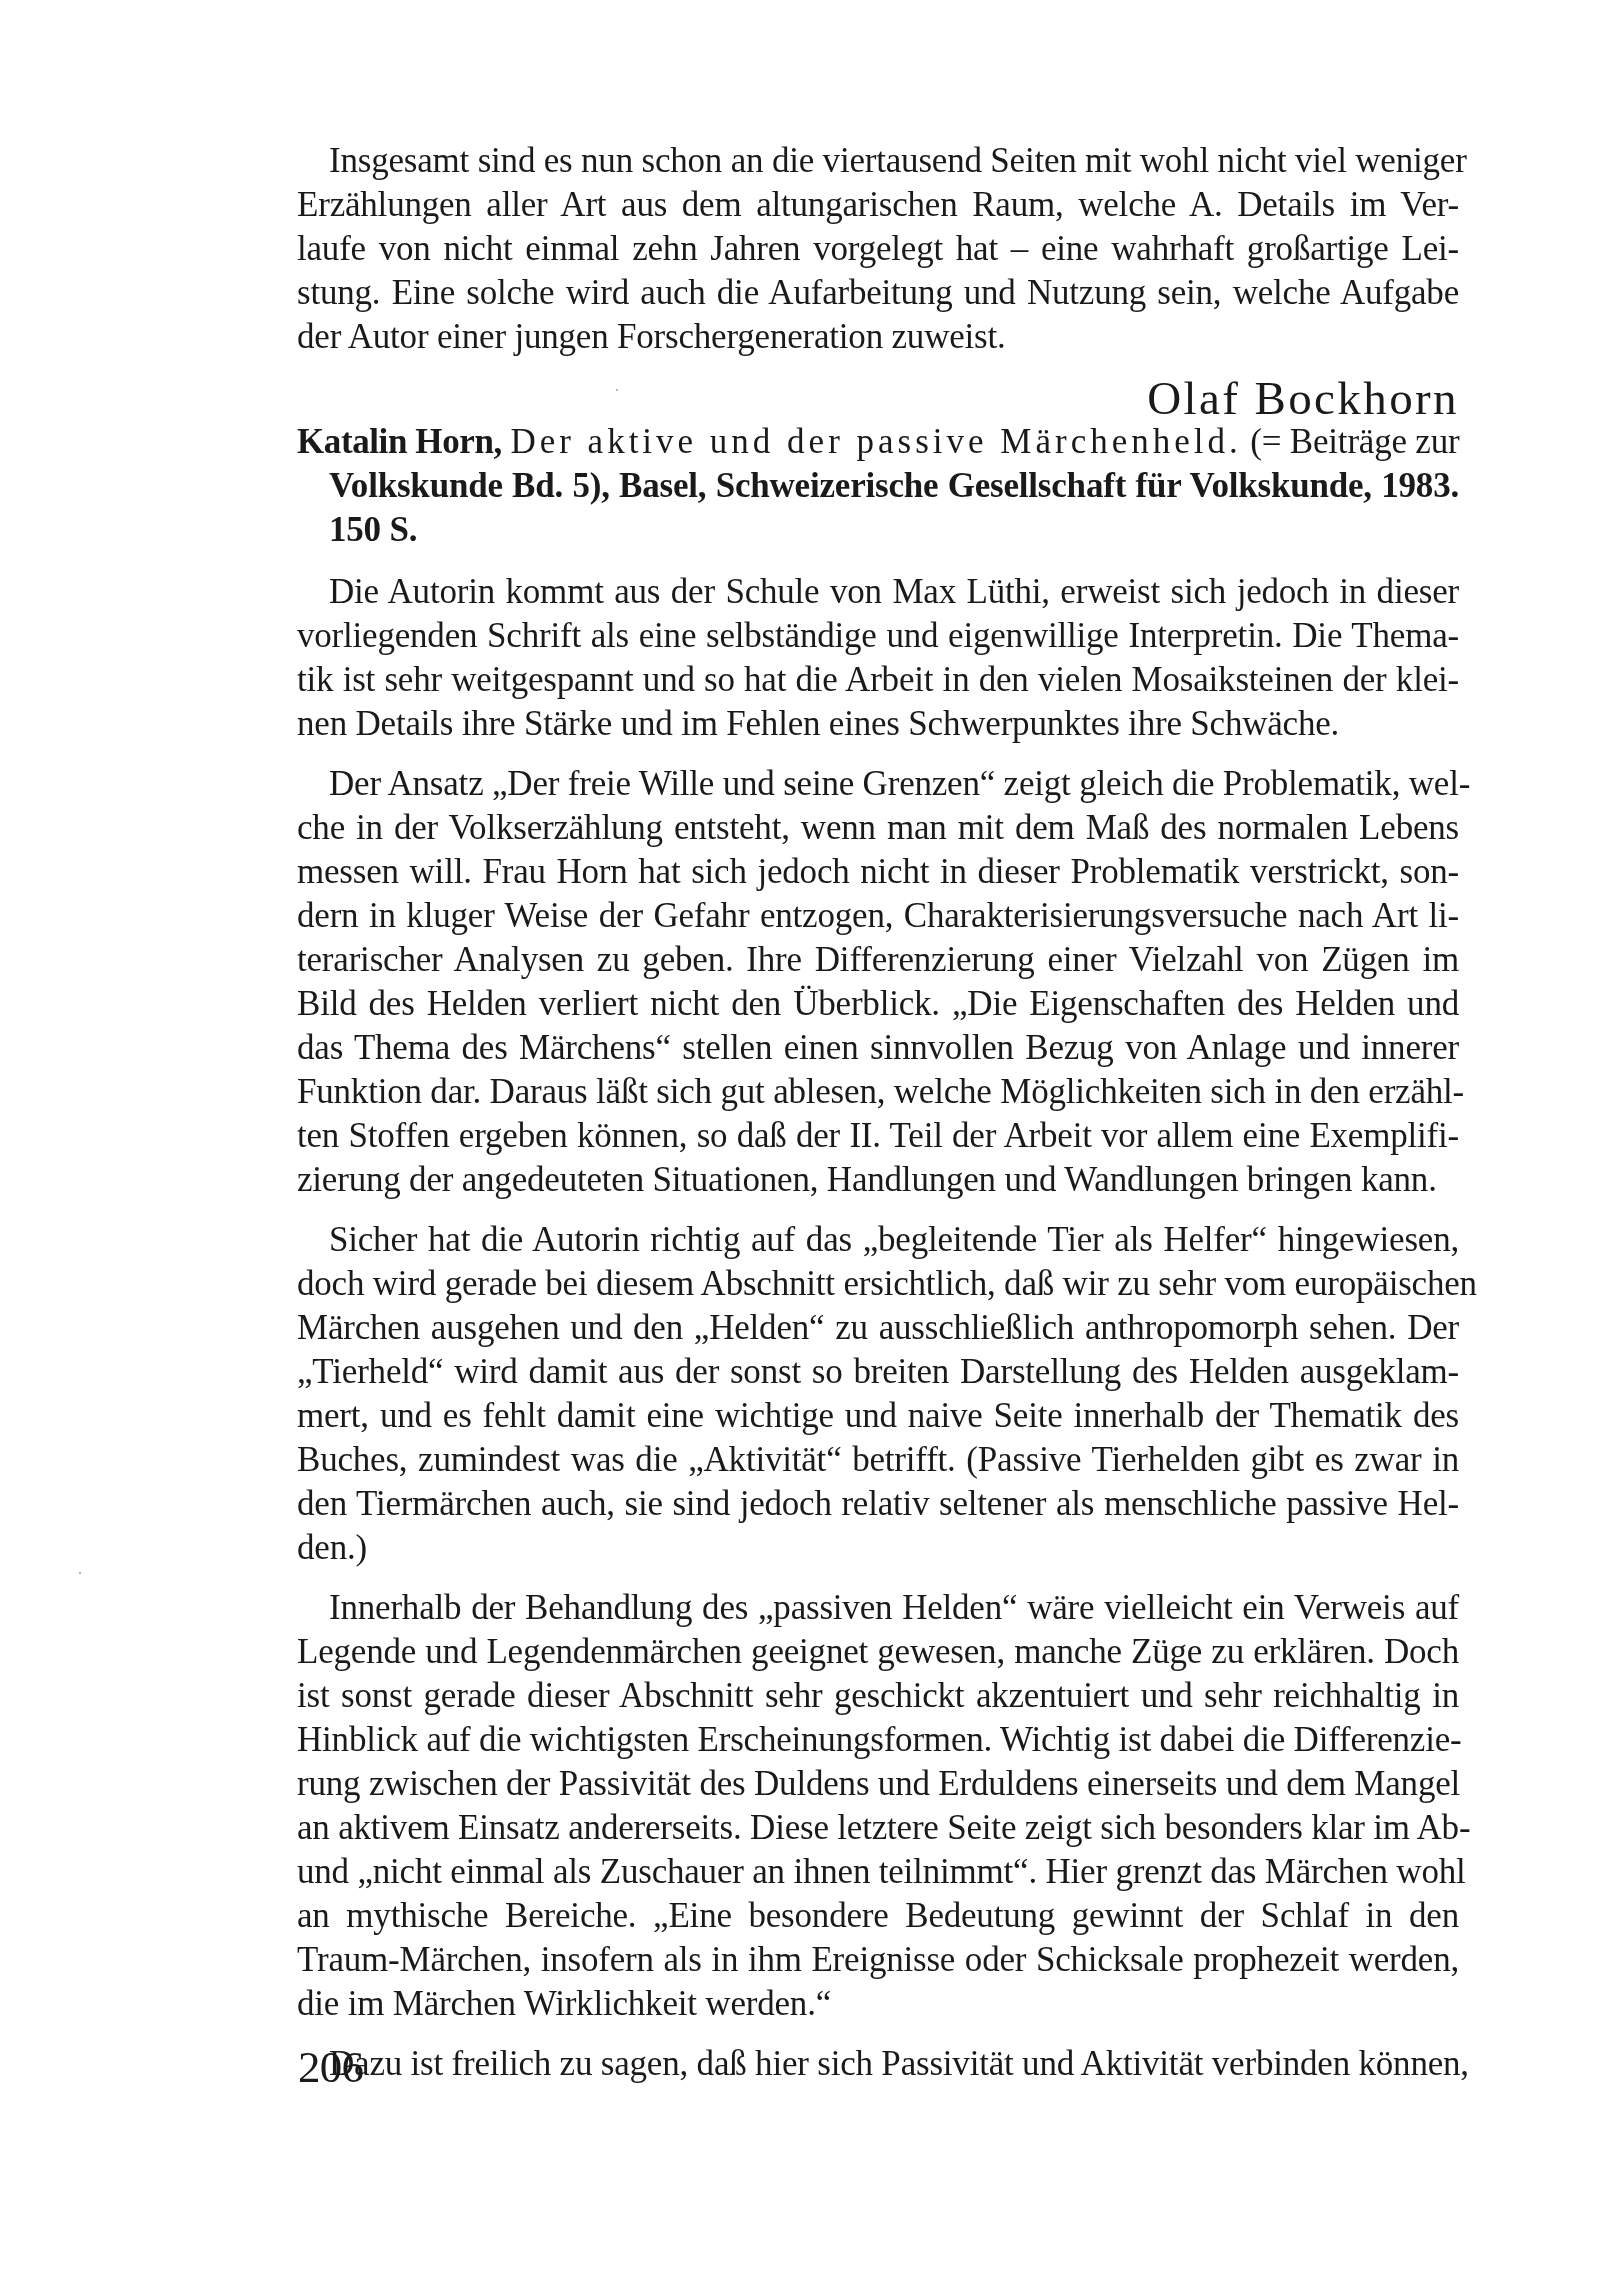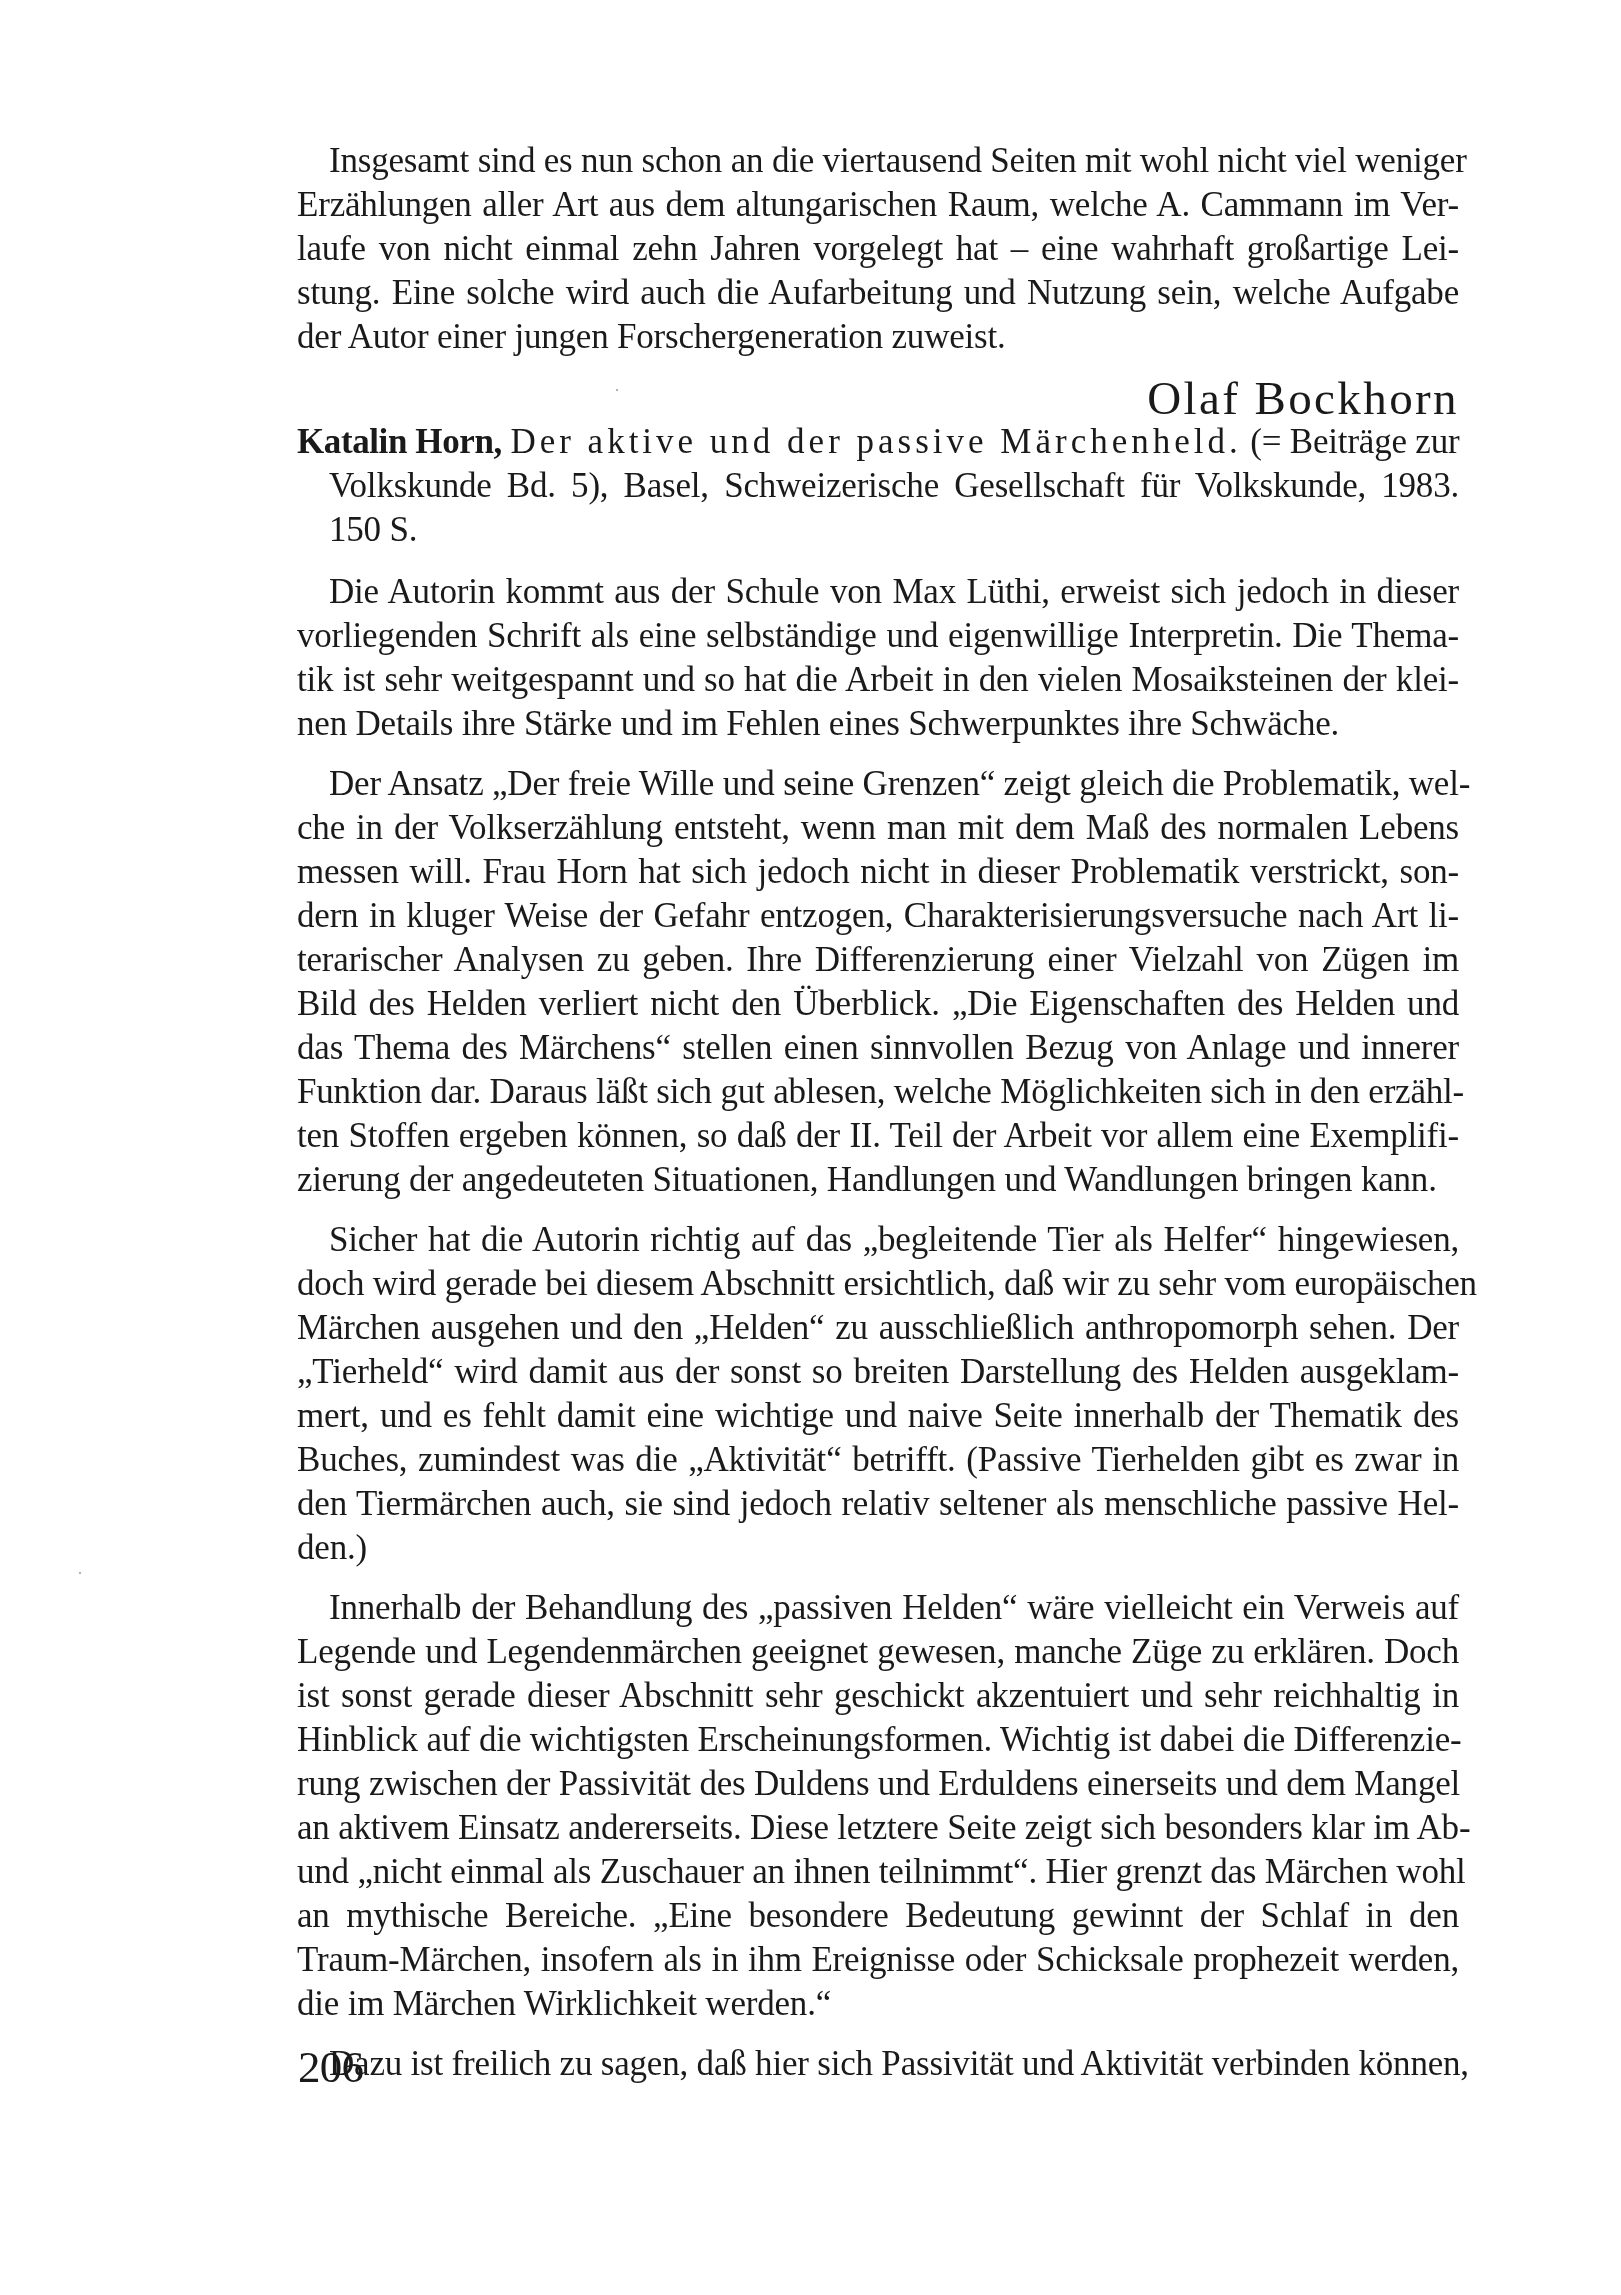--- a/index.html
+++ b/index.html
@@ -31,20 +31,21 @@
       letter-spacing: -0.2px;
     }
     .line.last {
       text-align-last: left;
     }
     .indent {
       padding-left: 32px;
     }
     .hang {
       padding-left: 32px;
+      font-weight: bold;
     }
     .para {
       margin-bottom: 16px;
     }
     .signature {
       font-size: 47px;
       line-height: 44px;
       text-align: right;
       letter-spacing: 2.4px;
       margin-top: 0px;
@@ -76,21 +77,21 @@
       border-radius: 50%;
     }
   </style>
 </head>
 <body>
 
 <div class="page">
 
   <div class="para" style="margin-bottom:17px;">
     <div class="line indent">Insgesamt sind es nun schon an die viertausend Seiten mit wohl nicht viel weniger</div>
-    <div class="line">Erzählungen aller Art aus dem altungarischen Raum, welche A. Cammann im Ver-</div>
+    <div class="line">Erzählungen aller Art aus dem altungarischen Raum, welche A. Details im Ver-</div>
     <div class="line">laufe von nicht einmal zehn Jahren vorgelegt hat – eine wahrhaft großartige Lei-</div>
     <div class="line">stung. Eine solche wird auch die Aufarbeitung und Nutzung sein, welche Aufgabe</div>
     <div class="line last">der Autor einer jungen Forschergeneration zuweist.</div>
   </div>
 
   <div class="signature">Olaf Bockhorn</div>
 
   <div class="review-head">
     <div class="line">
       <span class="author">Katalin Horn,</span>

